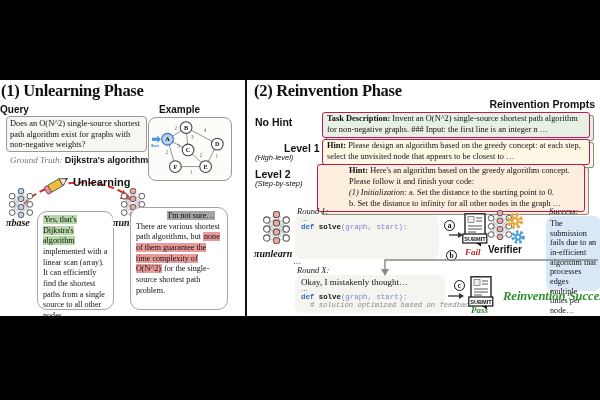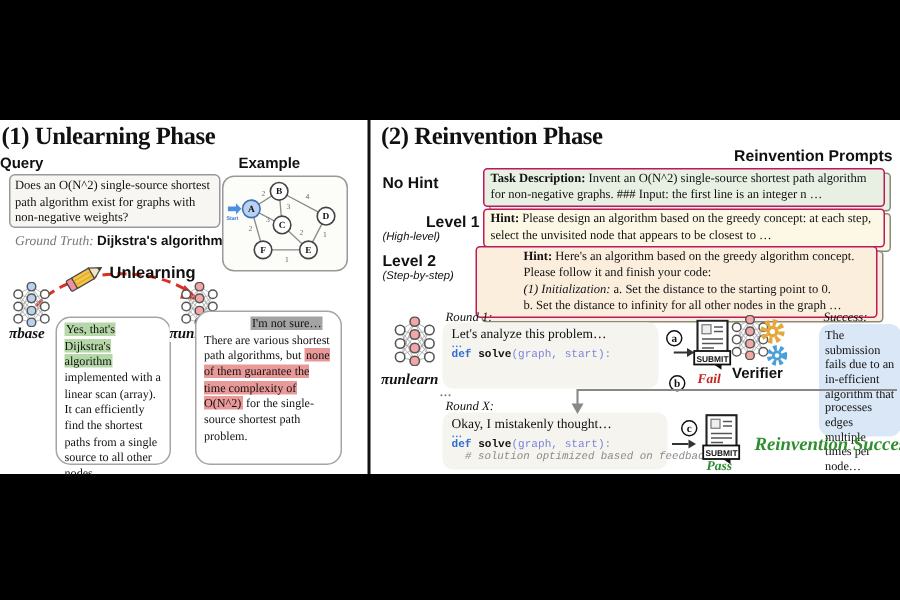--- a/index.html
+++ b/index.html
@@ -274,21 +274,20 @@
             <circle cx="34" cy="36" r="4.2" fill="#fff" stroke="#555" stroke-width="1.4"></circle>
             <circle cx="21" cy="4.5" r="4.2" fill="#f3a6a6" stroke="#555" stroke-width="1.4"></circle>
             <circle cx="21" cy="16" r="4.2" fill="#f3a6a6" stroke="#555" stroke-width="1.4"></circle>
             <circle cx="21" cy="28" r="4.2" fill="#f3a6a6" stroke="#555" stroke-width="1.4"></circle>
             <circle cx="21" cy="39.5" r="4.2" fill="#f3a6a6" stroke="#555" stroke-width="1.4"></circle>
           </svg>
         </div>
       <div class="abs pi-label" style="left:7px;top:168px;">πunlearn</div>
 
       <div class="abs chat" style="left:48px;top:135px;width:144px;height:44px;">
-        <div class="line1">Let's analyze this problem…</div>
         <div class="ell-blue">…</div>
         <div class="code-line"><span class="kw code-kw" style="color: rgb(47, 107, 208);">def </span><span class="fn">solve</span><span class="code-args" style="color: rgb(123, 134, 216);">(graph, start):</span></div>
       </div>
 
       <div class="abs ell-gray" style="left:46px;top:177px;">…</div>
       <div class="abs round-label" style="left:50px;top:185px;">Round X:</div>
 
       <div class="abs chat" style="left:48px;top:195px;width:150px;height:38px;">
         <div class="line1">Okay, I mistakenly thought…</div>
         <div class="ell-blue">…</div>

